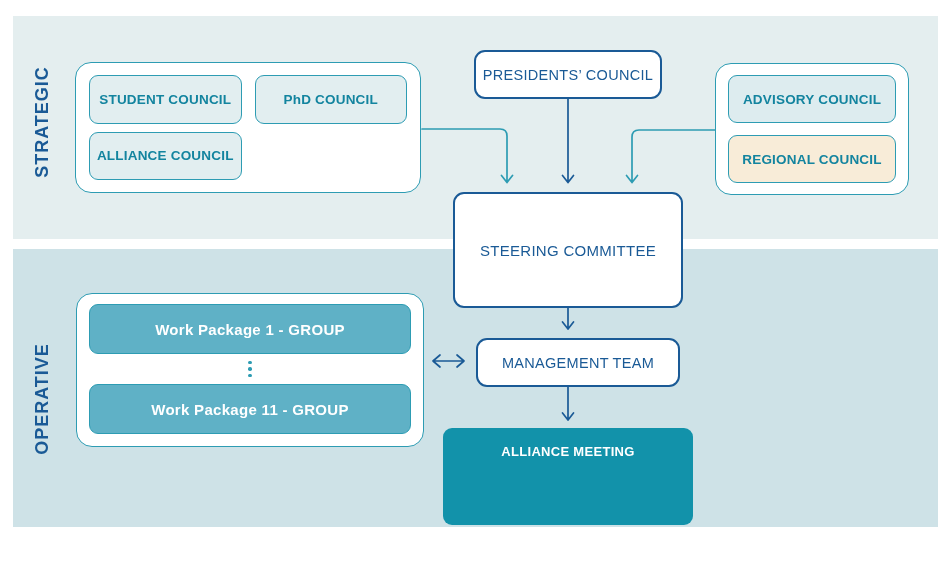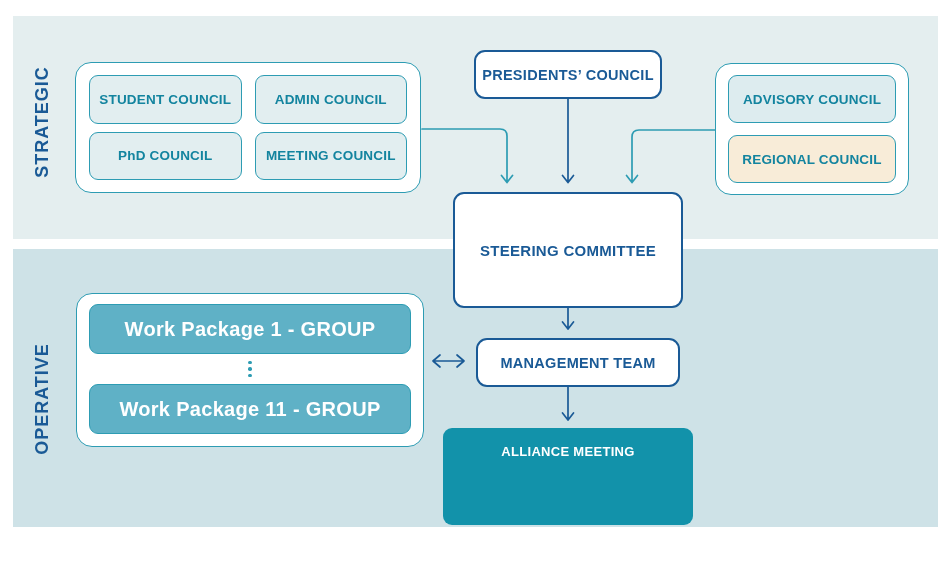--- a/index.html
+++ b/index.html
@@ -25,34 +25,34 @@
   .side-label{position:absolute;color:var(--dark-blue);font-weight:bold;font-size:18px;
     letter-spacing:1px;white-space:nowrap;transform:translate(-50%,-50%) rotate(-90deg);}
   .group{position:absolute;background:var(--white);border:1.5px solid var(--teal);border-radius:16px;}
   .councils-group{left:75px;top:62px;width:346px;height:131px;padding:12px 13px;
     display:grid;grid-template-columns:1fr 1fr;gap:8px 13px;}
   .council-box{background:var(--council-fill);border:1.5px solid var(--teal);border-radius:9px;
     display:flex;align-items:center;justify-content:center;color:var(--teal-text);
     font-weight:bold;font-size:13.5px;letter-spacing:.2px;white-space:nowrap;}
   .blue-box{position:absolute;background:var(--white);border:2px solid var(--dark-blue);
     border-radius:11px;display:flex;align-items:center;justify-content:center;
-    color:var(--dark-blue);font-weight:bold;font-size:14.5px;letter-spacing:.3px;white-space:nowrap;}
+    color:var(--dark-blue);font-weight:normal;font-size:14.5px;letter-spacing:.3px;white-space:nowrap;}
   .presidents{left:474px;top:50px;width:188px;height:49px;}
   .steering{left:453px;top:192px;width:230px;height:116px;font-size:15px;}
   .management{left:476px;top:338px;width:204px;height:49px;}
   .advisory-group{left:715px;top:63px;width:194px;height:132px;padding:11px 12px;
     display:flex;flex-direction:column;gap:12px;}
   .advisory-group .council-box{flex:1;}
   .advisory-group .advisory{background:var(--advisory-fill);}
   .advisory-group .regional{background:var(--regional-fill);}
   .wp-group{left:76px;top:293px;width:348px;height:154px;padding:10px 12px 12px 12px;
     display:flex;flex-direction:column;justify-content:space-between;align-items:center;}
   .wp-box{width:100%;height:50px;background:var(--wp-fill);border:1.5px solid var(--teal);
     border-radius:9px;display:flex;align-items:center;justify-content:center;
-    color:#fff;font-weight:bold;font-size:20px;letter-spacing:.3px;white-space:nowrap;}
+    color:#fff;font-weight:bold;font-size:15px;letter-spacing:.3px;white-space:nowrap;}
   .dots{display:flex;flex-direction:column;gap:3px;align-items:center;}
   .dots span{width:3.5px;height:3.5px;border-radius:50%;background:var(--teal);}
   .alliance{position:absolute;left:443px;top:428px;width:250px;height:97px;
     background:var(--alliance-fill);border-radius:9px;color:#fff;text-align:center;
     padding-top:16px;}
   .alliance .title{font-weight:bold;font-size:13px;letter-spacing:.3px;text-align:center;}
   .alliance .desc{margin-top:10px;font-size:13px;line-height:1.35;}
   svg.connectors{position:absolute;left:0;top:0;pointer-events:none;}
   .teal-line{fill:none;stroke:var(--teal);stroke-width:1.7;stroke-linecap:round;stroke-linejoin:round;}
   .blue-line{fill:none;stroke:var(--dark-blue);stroke-width:1.7;stroke-linecap:round;stroke-linejoin:round;}
@@ -72,23 +72,22 @@
     <path class="teal-line" d="M422 129 H500 Q507 129 507 136 V182.5 M501.5 175.5 L507 182.5 L512.5 175.5"></path>
     <path class="blue-line" d="M568 99 V182.5 M562.5 175.5 L568 182.5 L573.5 175.5"></path>
     <path class="teal-line" d="M715 130 H639 Q632 130 632 137 V182.5 M626.5 175.5 L632 182.5 L637.5 175.5"></path>
     <path class="blue-line" d="M568 297 V329 M562.5 322 L568 329 L573.5 322"></path>
     <path class="blue-line" d="M568 387 V420 M562.5 413 L568 420 L573.5 413"></path>
     <path class="blue-line" d="M434 361 H463 M440 355 L433 361 L440 367 M457 355 L464 361 L457 367"></path>
   </svg>
 
   <div class="group councils-group">
     <div class="council-box">STUDENT COUNCIL</div>
-    <div class="council-box">ADMIN COUNCIL</div>
     <div class="council-box">PhD COUNCIL</div>
-    <div class="council-box">MEETING COUNCIL</div>
+    <div class="council-box">ALLIANCE COUNCIL</div>
   </div>
 
   <div class="blue-box presidents">PRESIDENTS’ COUNCIL</div>
 
   <div class="group advisory-group">
     <div class="council-box advisory">ADVISORY COUNCIL</div>
     <div class="council-box regional">REGIONAL COUNCIL</div>
   </div>
 
   <div class="blue-box steering">STEERING COMMITTEE</div>

